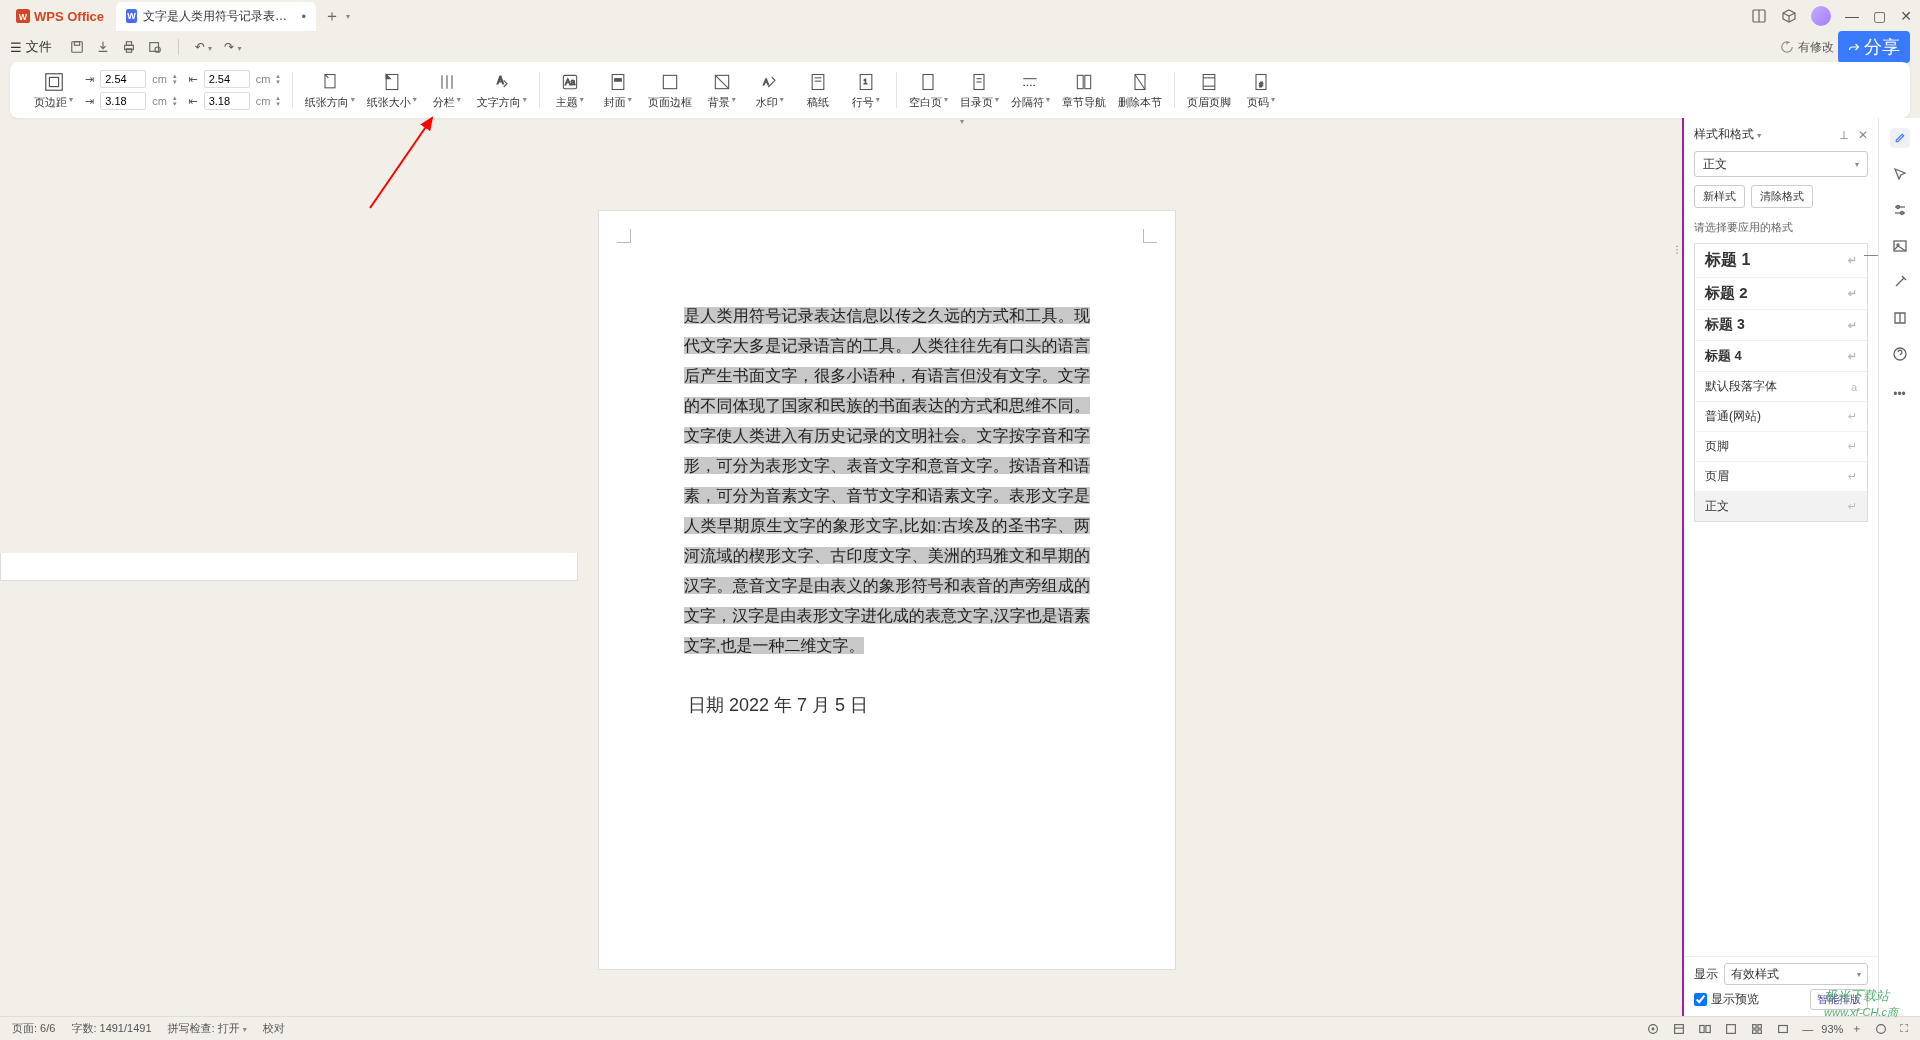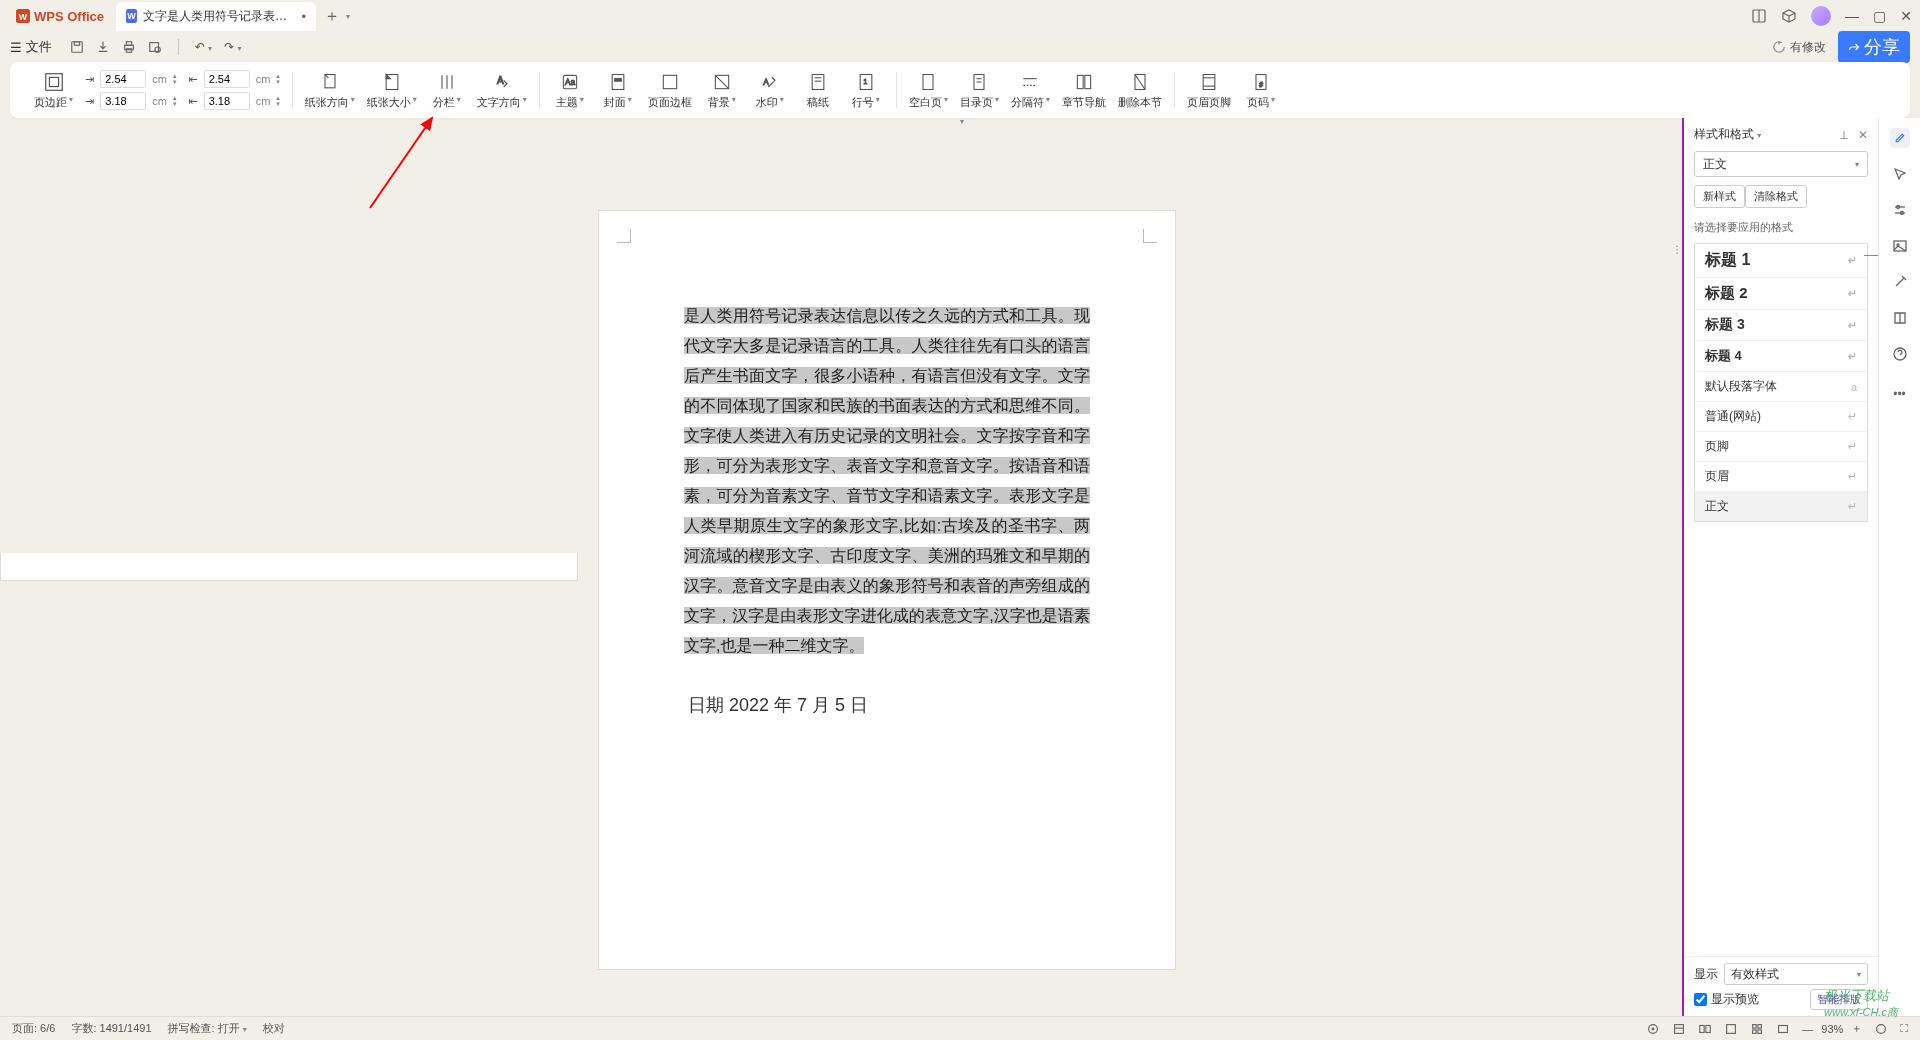--- a/index.html
+++ b/index.html
@@ -20,21 +20,21 @@
   
   
   .menubar { height: 30px; display: flex; align-items: center; padding: 0 10px; gap: 2px; }
   .menu-left { display: flex; align-items: center; gap: 10px; }
   .file-menu { display:flex; align-items:center; gap:4px; font-size:13px; }
   .qat { display: flex; align-items: center; gap: 12px; margin-left: 8px; color: #555; }
   .qat-sep { width:1px; height:16px; background:#ccc; margin:0 4px; }
   .menutabs { display: flex; align-items: center; gap: 22px; margin-left: 24px; font-size: 13px; }
   .menutab { padding: 4px 0; color: #333; }
   .menutab.active { color: #3a7afe; border-bottom: 2px solid #3a7afe; }
-  .menu-right { margin-left: auto; display: flex; align-items: center; gap: 12px; }
+  .menu-right { margin-left: auto; display: flex; align-items: center; gap: 4px; }
   .mod-badge { display:flex; align-items:center; gap:4px; color:#555; font-size:12px; }
   .share-btn { background:#3a7afe; color:#fff; padding:4px 10px; border-radius:4px; font-size:18px; display:flex; align-items:center; gap:4px; }
   
   
   .ribbon { height: 56px; background: #fff; border-radius: 8px; margin: 0 10px; display: flex; align-items: center; padding: 0 12px; box-shadow: 0 1px 3px rgba(0,0,0,0.05); position: relative; }
   .rgroup { display: flex; align-items: center; gap: 12px; padding: 0 12px; height: 100%; }
   .rsep { width: 1px; height: 36px; background: #e5e5e5; }
   .rbtn { display: flex; flex-direction: column; align-items: center; gap: 2px; font-size: 11px; color: #333; min-width: 36px; }
   .rbtn .ricon { height: 22px; display: flex; align-items: center; justify-content: center; color: #555; }
   .rbtn .rlabel { display:flex; align-items:flex-start; gap:2px; }
@@ -58,21 +58,21 @@
   .footer-date { margin-top: 32px; font-size: 18px; }
   
   
   .arrow-svg { position: absolute; top: 108px; left: 360px; pointer-events: none; z-index: 50; }
   
   
   .right-panel { width: 196px; background: #fff; border-left: 2px solid #a21caf; display: flex; flex-direction: column; position: relative; }
   .panel-head { display:flex; align-items:center; justify-content:space-between; padding:8px 10px; font-size:12px; color:#333; }
   .panel-head .actions { display:flex; gap:10px; color:#888; }
   .style-select { margin: 0 10px; height: 26px; border:1px solid #ccc; border-radius:3px; display:flex; align-items:center; justify-content:space-between; padding:0 8px; font-size:12px; }
-  .style-btns { display:flex; margin:8px 10px; }
+  .style-btns { display:flex; gap:6px; margin:8px 10px; }
   .style-btns .sbtn { border:1px solid #ccc; border-radius:3px; padding:3px 8px; font-size:11px; }
   .hint { font-size:11px; color:#666; margin:4px 10px; }
   .style-list { margin:4px 10px; border:1px solid #ddd; flex:0 0 auto; }
   .style-item { display:flex; align-items:center; justify-content:space-between; padding:6px 10px; border-bottom:1px solid #f0f0f0; font-size:12px; }
   .style-item:last-child { border-bottom:none; }
   .style-item.s1 { font-size:16px; font-weight:bold; }
   .style-item.s2 { font-size:15px; font-weight:bold; }
   .style-item.s3 { font-size:14px; font-weight:bold; }
   .style-item.s4 { font-size:13px; font-weight:bold; }
   .style-item.selected { background:#f2f2f2; }

